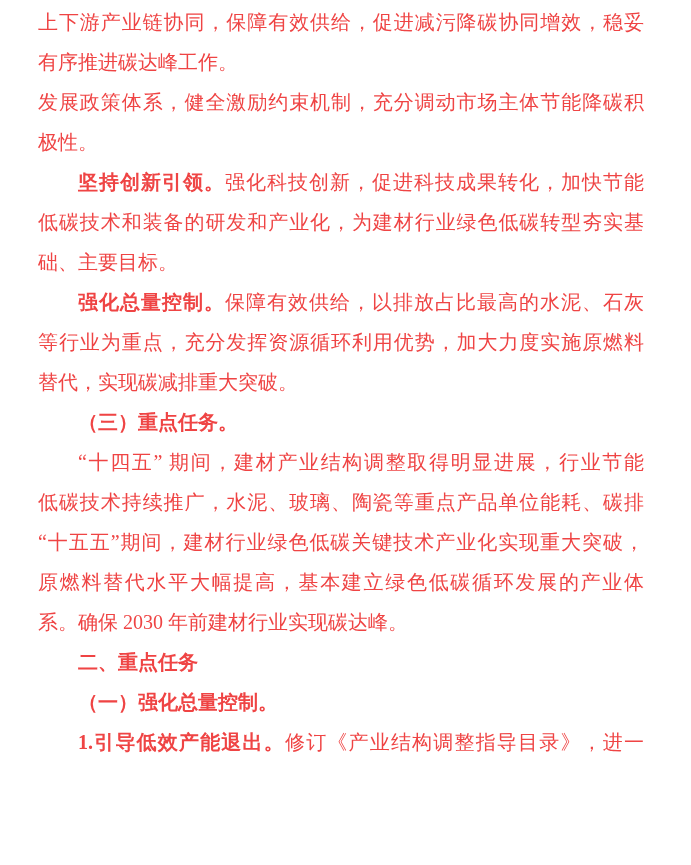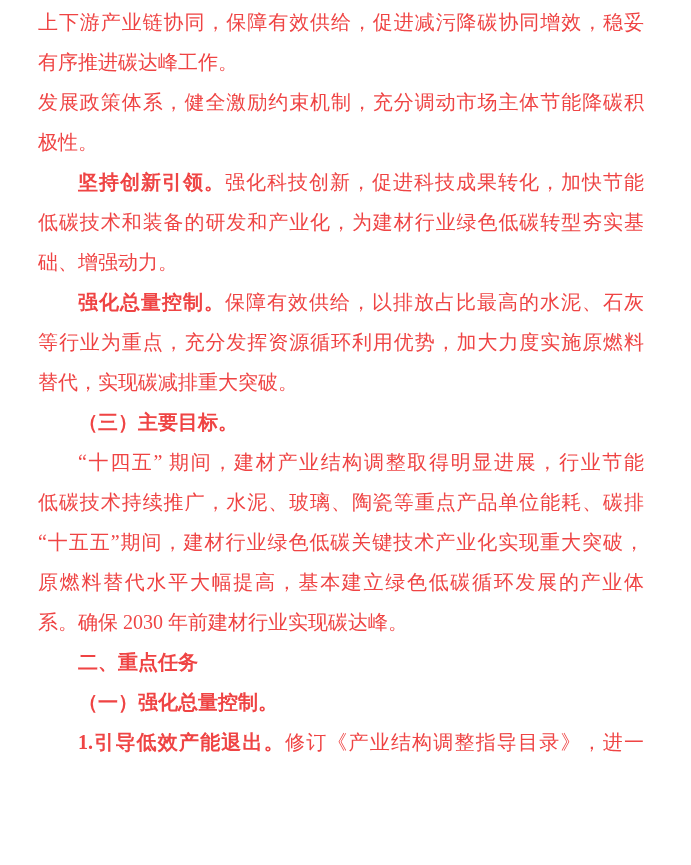--- a/index.html
+++ b/index.html
@@ -52,29 +52,29 @@
 
 
   <div class="line j"><span>发展政策体系，健全激励约束机制，充分调动市场主体节能降碳积</span></div>
 
   <div class="line"><span>极性。</span></div>
 
   <div class="line j ind"><span class="lead">坚持创新引领。</span><span>强化科技创新，促进科技成果转化，加快节能</span></div>
 
   <div class="line j"><span>低碳技术和装备的研发和产业化，为建材行业绿色低碳转型夯实基</span></div>
 
-  <div class="line"><span>础、增强动力。</span></div>
+  <div class="line"><span>础、主要目标。</span></div>
 
   <div class="line j ind"><span class="lead">强化总量控制。</span><span>保障有效供给，以排放占比最高的水泥、石灰</span></div>
 
   <div class="line j"><span>等行业为重点，充分发挥资源循环利用优势，加大力度实施原燃料</span></div>
 
   <div class="line"><span>替代，实现碳减排重大突破。</span></div>
 
-  <div class="line ind"><span class="lead">（三）主要目标。</span></div>
+  <div class="line ind"><span class="lead">（三）重点任务。</span></div>
 
   <div class="line j ind"><span>“十四五” 期间，建材产业结构调整取得明显进展，行业节能</span></div>
 
   <div class="line j"><span>低碳技术持续推广，水泥、玻璃、陶瓷等重点产品单位能耗、碳排</span></div>
 
 
   <div class="line j"><span>“十五五”期间，建材行业绿色低碳关键技术产业化实现重大突破，</span></div>
 
   <div class="line j"><span>原燃料替代水平大幅提高，基本建立绿色低碳循环发展的产业体</span></div>
 

